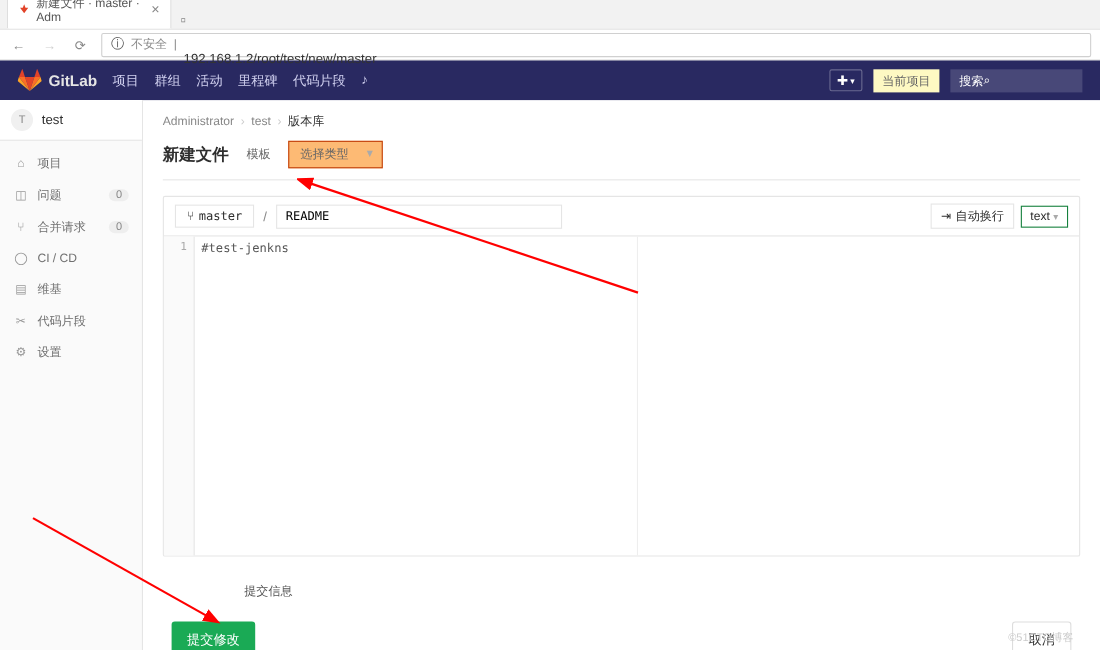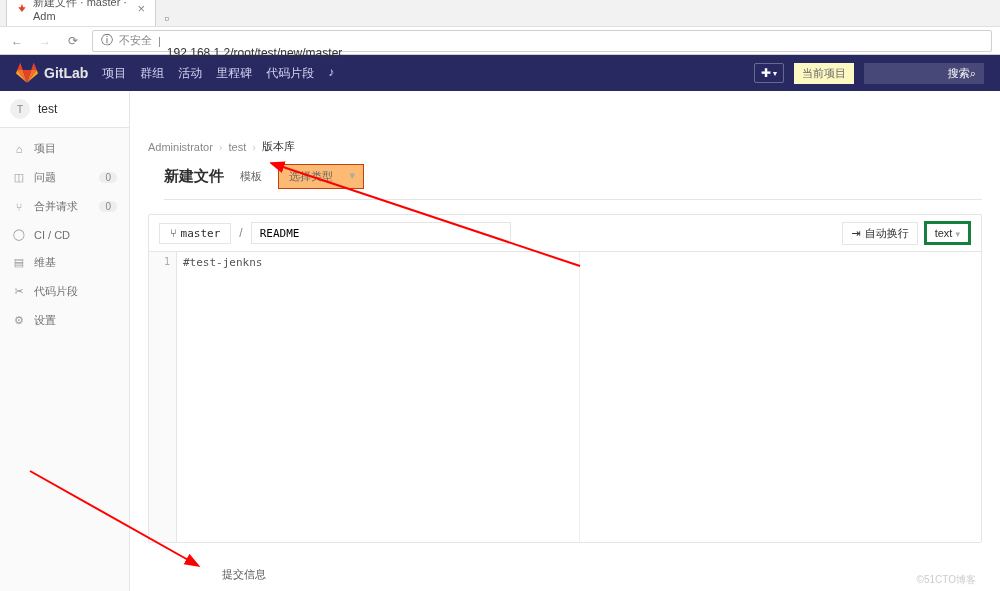--- a/index.html
+++ b/index.html
@@ -21,52 +21,52 @@
     
     .gitlab-header { background: #292961; height: 36px; display: flex; align-items: center; padding: 0 16px; color: #fff; }
     .gitlab-logo { display: flex; align-items: center; gap: 6px; margin-right: 14px; }
     .logo-svg { width: 22px; height: 22px; }
     .logo-text { font-weight: bold; font-size: 14px; color: #e5e5e5; }
     .header-nav { display: flex; gap: 14px; font-size: 12px; }
     .header-nav span { color: #d1d1f0; cursor: pointer; }
     .header-right { margin-left: auto; display: flex; align-items: center; gap: 10px; }
     .plus-box { border: 1px solid rgba(255,255,255,0.3); padding: 2px 6px; border-radius: 2px; display: flex; align-items: center; gap: 2px; }
     .project-select { background: #fef9c3; color: #666; padding: 3px 8px; font-size: 11px; }
-    .search-box { background: rgba(255,255,255,0.15); padding: 3px 8px; font-size: 11px; color: #fff; width: 120px; display: flex; align-items: center; justify-content: flex-end; }
+    .search-box { background: rgba(255,255,255,0.15); padding: 3px 8px; font-size: 11px; color: #fff; width: 120px; display: flex; align-items: center; justify-content: flex-start; }
     
     
     .main-layout { display: flex; }
     .sidebar { width: 130px; border-right: 1px solid #e5e5e5; background: #fafafa; min-height: 537px; }
     .project-header { display: flex; align-items: center; gap: 8px; padding: 8px 10px; border-bottom: 1px solid #e5e5e5; background: #fff; }
     .project-avatar { width: 20px; height: 20px; border-radius: 50%; background: #f0f0f0; color: #888; display: flex; align-items: center; justify-content: center; font-size: 10px; }
     .sidebar-items { padding: 6px 0; }
     .sidebar-item { display: flex; align-items: center; gap: 8px; padding: 7px 12px; font-size: 11px; color: #707070; }
     .sidebar-item .icon { width: 14px; display: flex; justify-content: center; color: #999; }
     .sidebar-item .label { flex: 1; }
     .badge { background: #eee; color: #888; border-radius: 8px; padding: 0 6px; font-size: 10px; }
     
     
     .content { flex: 1; padding: 12px 18px; position: relative; }
-    .breadcrumb { font-size: 11px; color: #888; margin-bottom: 10px; display: flex; align-items: center; gap: 6px; margin-top: 36px; }
+    .breadcrumb { font-size: 11px; color: #888; margin-bottom: 10px; display: flex; align-items: center; gap: 6px; }
     .breadcrumb .sep { color: #ccc; }
-    .page-title-row { display: flex; align-items: center; gap: 16px; padding-bottom: 10px; border-bottom: 1px solid #e5e5e5; margin-bottom: 14px; margin-left: 16px; }
+    .page-title-row { display: flex; align-items: center; gap: 16px; padding-bottom: 10px; border-bottom: 1px solid #e5e5e5; margin-bottom: 14px; }
     .page-title { font-size: 15px; font-weight: bold; }
     .template-label { font-size: 11px; color: #666; }
     .template-select { border: 1px solid #c2410c; padding: 4px 30px 4px 10px; font-size: 11px; color: #666; position: relative; background: #fdba74; }
     .template-select::after { content: '▾'; position: absolute; right: 8px; color: #aaa; }
     
     
     .file-panel { border: 1px solid #e5e5e5; border-radius: 2px; }
     .file-header { display: flex; align-items: center; padding: 6px 10px; border-bottom: 1px solid #e5e5e5; gap: 8px; }
     .branch-box { border: 1px solid #e5e5e5; padding: 3px 10px; font-family: monospace; font-size: 11px; display: flex; align-items: center; gap: 4px; }
     .path-sep { color: #888; }
     .filename-input { border: 1px solid #e5e5e5; padding: 3px 8px; font-size: 11px; width: 260px; font-family: monospace; height: 22px; }
     .file-header-right { margin-left: auto; display: flex; gap: 6px; align-items: center; }
     .wrap-btn { border: 1px solid #e5e5e5; padding: 3px 8px; font-size: 11px; display: flex; align-items: center; gap: 4px; background: #fff; }
-    .text-btn { border: 3px solid #15803d; padding: 3px 8px; font-size: 11px; background: #fff; }
+    .text-btn { border: 1px solid #15803d; padding: 3px 8px; font-size: 11px; background: #fff; }
     .editor-area { display: flex; height: 290px; position: relative; }
     .gutter { width: 28px; background: #fafafa; border-right: 1px solid #e5e5e5; text-align: right; padding: 4px 6px; font-size: 10px; color: #aaa; font-family: monospace; }
     .editor-content { flex: 1; padding: 4px 6px; font-family: monospace; font-size: 11px; color: #555; position: relative; }
     .editor-split { position: absolute; left: 50%; top: 0; bottom: 0; border-left: 1px solid #eee; }
     
     
     .commit-section { margin-top: 18px; padding: 0 8px; }
     .commit-row { display: flex; align-items: flex-end; gap: 16px; }
     .commit-label { width: 110px; text-align: right; font-size: 11px; color: #555; padding-top: 6px; }
     .commit-msg { flex: 1; border: 1px solid #ddd; padding: 6px 8px; font-size: 11px; min-height: 36px; resize: both; }

